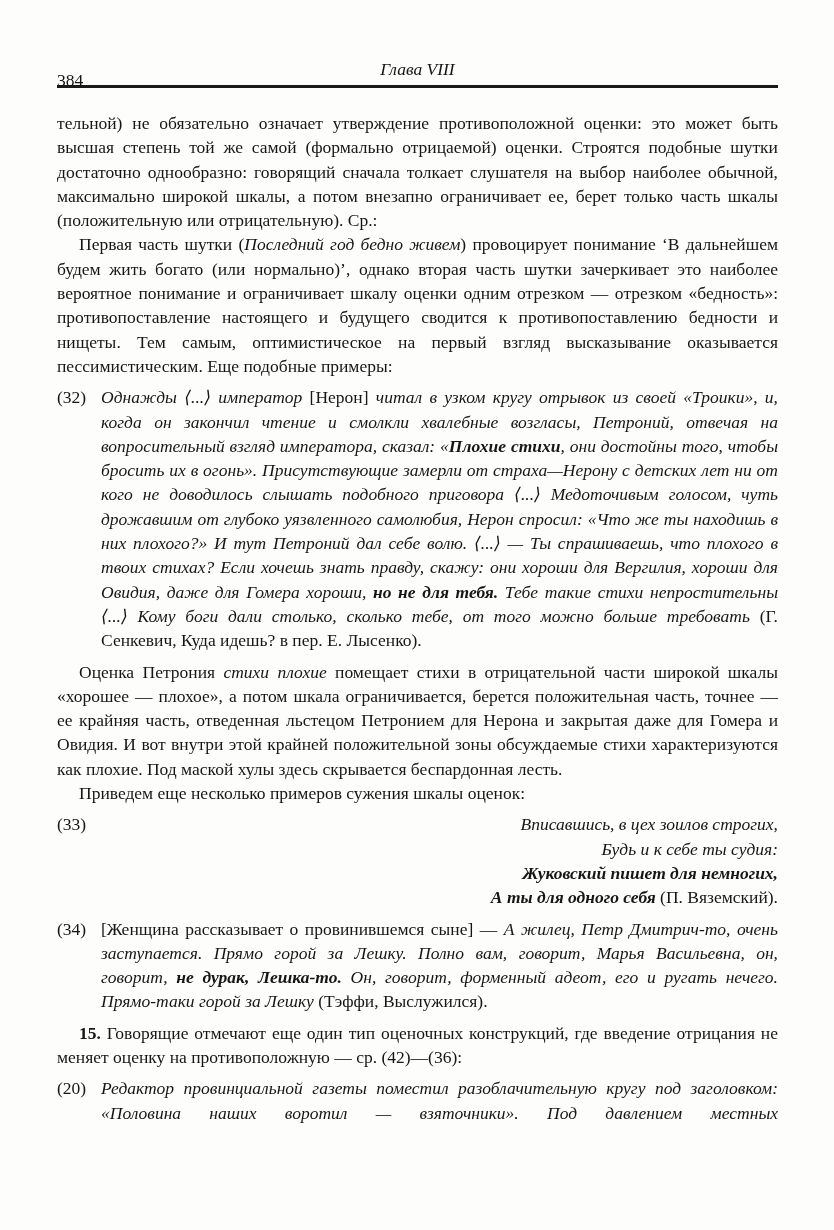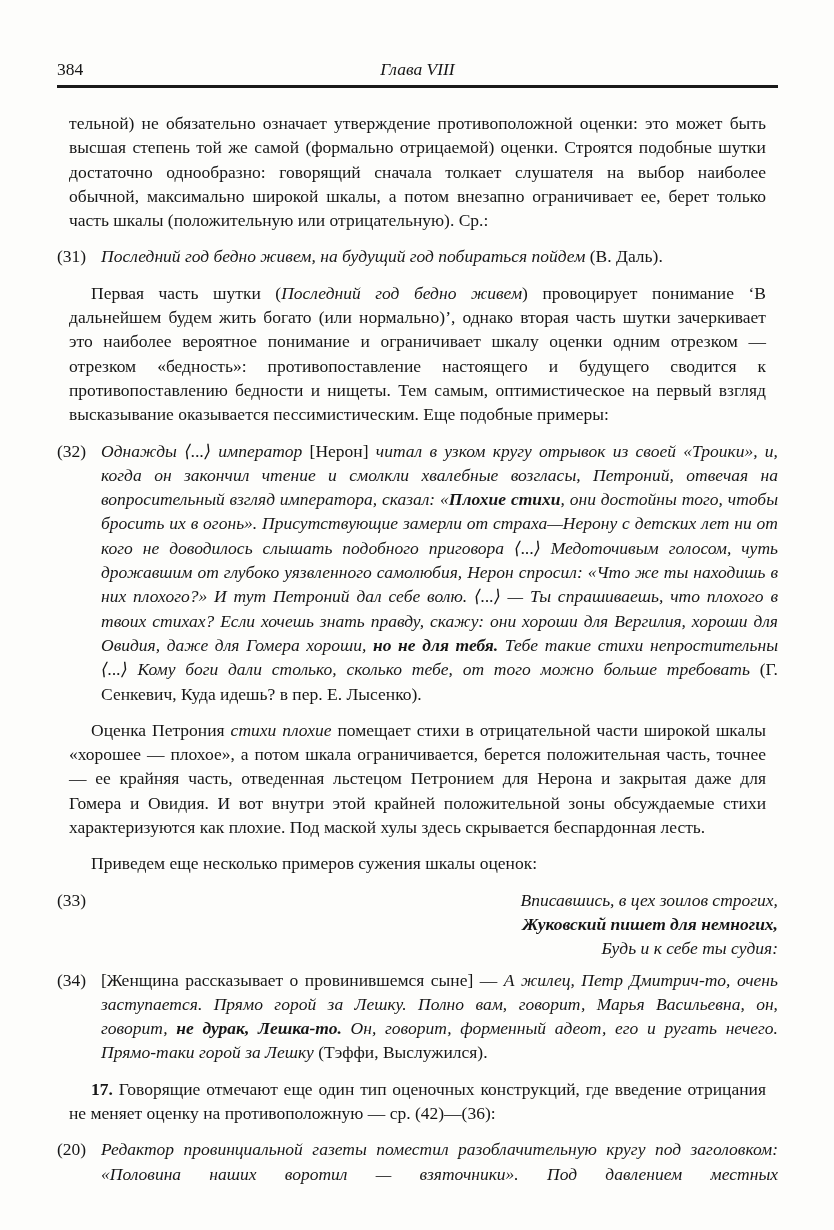--- a/index.html
+++ b/index.html
@@ -20,21 +20,21 @@
   }
   .page-header {
     position: relative;
     height: 24px;
     font-size: 17.5px;
     line-height: 22px;
   }
   .page-number {
     position: absolute;
     left: 0;
-    top: 0;
+    top: 11px;
     text-align: right;
   }
   .chapter-title {
     display: block;
     text-align: center;
     font-style: italic;
   }
   .header-rule {
     border: none;
     height: 3px;
@@ -42,21 +42,21 @@
     margin: 3px 0 0 0;
   }
   .page-body {
     margin-top: 23px;
     font-size: 17.5px;
     line-height: 24.3px;
     hyphens: auto;
     -webkit-hyphens: auto;
   }
   .para {
-    margin: 12px;
+    margin: 0;
     text-align: justify;
   }
   .para.indent { text-indent: 22px; }
   .example {
     display: flex;
     margin: 7px 0;
   }
   .example .ex-label {
     flex: none;
     width: 44px;
@@ -78,42 +78,39 @@
 <body>
 
 <div class="page">
   <header class="page-header">
     <span class="page-number">384</span>
     <span class="chapter-title">Глава VIII</span>
   </header>
   <hr class="header-rule">
   <main class="page-body">
       <p class="para"><span class="">тельной) не обязательно означает утверждение противоположной оценки: это может быть высшая степень той же самой (формально отрицаемой) оценки. Строятся подобные шутки достаточно однообразно: говорящий сначала толкает слушателя на выбор наиболее обычной, максимально широкой шкалы, а потом внезапно ограничивает ее, берет только часть шкалы (положительную или отрицательную). Ср.:</span></p>
-      <div class="example">
-        <span class="ex-label">(31)</span>
-        <div class="ex-text"><span class="it ">Последний год бедно живем, на будущий год побираться пойдем</span><span class=""> (В. Даль).</span></div>
-      </div>
       <p class="para indent"><span class="">Первая часть шутки (</span><span class="it ">Последний год бедно живем</span><span class="">) провоцирует понимание ‘В дальнейшем будем жить богато (или нормально)’, однако вторая часть шутки зачеркивает это наиболее вероятное понимание и ограничивает шкалу оценки одним отрезком — отрезком «бедность»: противопоставление настоящего и будущего сводится к противопоставлению бедности и нищеты. Тем самым, оптимистическое на первый взгляд высказывание оказывается пессимистическим. Еще подобные примеры:</span></p>
       <div class="example">
         <span class="ex-label">(32)</span>
         <div class="ex-text"><span class="it ">Однажды ⟨...⟩ император </span><span class="">[Нерон] </span><span class="it ">читал в узком кругу отрывок из своей «Троики», и, когда он закончил чтение и смолкли хвалебные возгласы, Петроний, отвечая на вопросительный взгляд императора, сказал: «</span><span class="it bd">Плохие стихи</span><span class="it ">, они достойны того, чтобы бросить их в огонь». Присутствующие замерли от страха—Нерону с детских лет ни от кого не доводилось слышать подобного приговора ⟨...⟩ Медоточивым голосом, чуть дрожавшим от глубоко уязвленного самолюбия, Нерон спросил: «Что же ты находишь в них плохого?» И тут Петроний дал себе волю. ⟨...⟩ — Ты спрашиваешь, что плохого в твоих стихах? Если хочешь знать правду, скажу: они хороши для Вергилия, хороши для Овидия, даже для Гомера хороши, </span><span class="it bd">но не для тебя.</span><span class="it "> Тебе такие стихи непростительны ⟨...⟩ Кому боги дали столько, сколько тебе, от того можно больше требовать</span><span class=""> (Г. Сенкевич, Куда идешь? в пер. Е. Лысенко).</span></div>
       </div>
       <p class="para indent"><span class="">Оценка Петрония </span><span class="it ">стихи плохие</span><span class=""> помещает стихи в отрицательной части широкой шкалы «хорошее — плохое», а потом шкала ограничивается, берется положительная часть, точнее — ее крайняя часть, отведенная льстецом Петронием для Нерона и закрытая даже для Гомера и Овидия. И вот внутри этой крайней положительной зоны обсуждаемые стихи характеризуются как плохие. Под маской хулы здесь скрывается беспардонная лесть.</span></p>
       <p class="para indent"><span class="">Приведем еще несколько примеров сужения шкалы оценок:</span></p>
       <div class="example">
         <span class="ex-label">(33)</span>
         <div class="verse-lines">
           <div class="verse-line"><span class="it ">Вписавшись, в цех зоилов строгих,</span></div>
+          <div class="verse-line"><span class="it ">Будь и к себе ты судия:</span></div>
           <div class="verse-line"><span class="it bd">Жуковский пишет для немногих,</span></div>
-          <div class="verse-line"><span class="it ">Будь и к себе ты судия:</span></div>
+          <div class="verse-line"><span class="it bd">А ты для одного себя</span><span class=""> (П. Вяземский).</span></div>
         </div>
       </div>
       <div class="example">
         <span class="ex-label">(34)</span>
         <div class="ex-text"><span class="">[Женщина рассказывает о провинившемся сыне] — </span><span class="it ">А жилец, Петр Дмитрич-то, очень заступается. Прямо горой за Лешку. Полно вам, говорит, Марья Васильевна, он, говорит, </span><span class="it bd">не дурак, Лешка-то.</span><span class="it "> Он, говорит, форменный адеот, его и ругать нечего. Прямо-таки горой за Лешку</span><span class=""> (Тэффи, Выслужился).</span></div>
       </div>
-      <p class="para indent"><span class="bd">17.</span><span class=""> Говорящие отмечают еще один тип оценочных конструкций, где введение отрицания не меняет оценку на противоположную — ср. (42)—(36):</span></p>
+      <p class="para indent"><span class="bd">15.</span><span class=""> Говорящие отмечают еще один тип оценочных конструкций, где введение отрицания не меняет оценку на противоположную — ср. (42)—(36):</span></p>
       <div class="example jlast">
         <span class="ex-label">(20)</span>
         <div class="ex-text"><span class="it ">Редактор провинциальной газеты поместил разоблачительную кругу под заголовком: «Половина наших воротил — взяточники». Под давлением местных</span></div>
       </div>
     </main>
 </div>
 
 </body></html>

